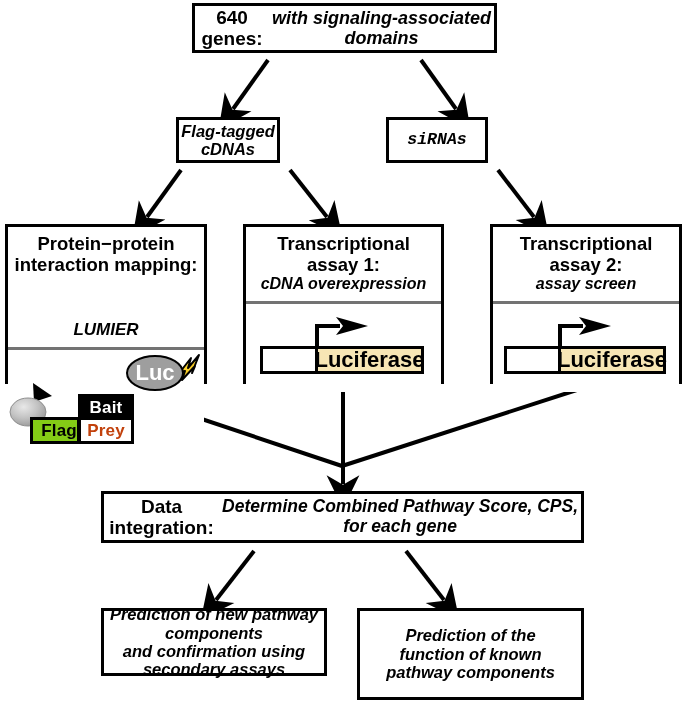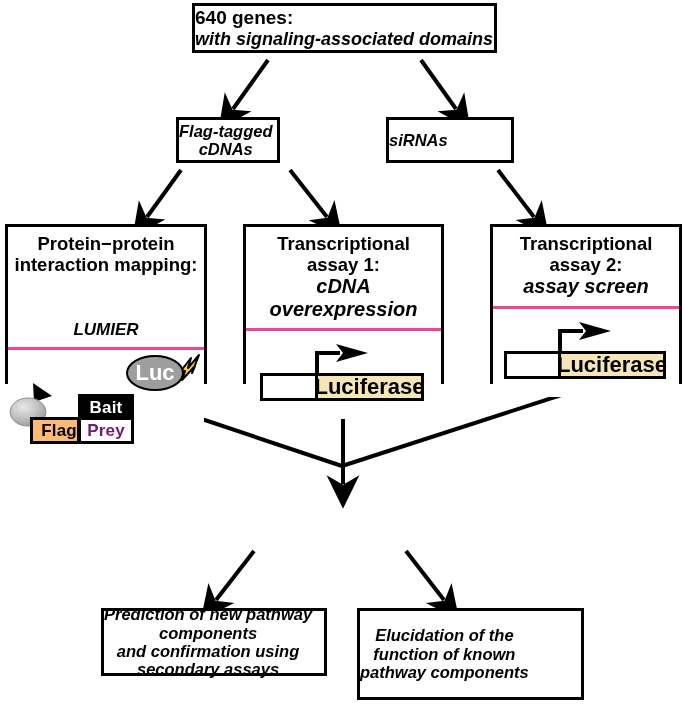--- a/index.html
+++ b/index.html
@@ -29,22 +29,22 @@
   svg.arrows { z-index: 1; }
 
   
   .node {
     position: absolute;
     box-sizing: border-box;
     background: #ffffff;
     border: 3px solid #000000;
     z-index: 2;
     display: flex;
-    flex-direction: column;
-    align-items: flex-start;
+    flex-direction: row;
+    align-items: center;
     justify-content: center;
     text-align: center;
     line-height: 1.12;
   }
   .title-bold {
     font-weight: bold;
     font-style: normal;
     white-space: pre-line;
   }
   .title-italic {
@@ -57,48 +57,48 @@
     padding: 0;
   }
   .node .head {
     box-sizing: border-box;
     width: 100%;
     padding: 7px 4px 8px 4px;
     display: flex;
     flex-direction: column;
     align-items: center;
     justify-content: center;
-    border-bottom: 3px solid #ec4899;
+    border-bottom: 3px solid #737373;
   }
   .node .panel {
     position: relative;
     width: 100%;
     height: 88px;
     box-sizing: border-box;
     background: #ffffff;
   }
 
   
   #node-genes      { left: 192px; top: 3px;   width: 305px; height: 50px;  }
   #node-cdnas      { left: 176px; top: 117px; width: 104px; height: 46px;  }
-  #node-sirnas     { left: 386px; top: 117px; width: 128px; height: 46px;  }
+  #node-sirnas     { left: 386px; top: 117px; width: 102px; height: 46px; font-family: Liberation Mono, monospace;  }
   #node-lumier     { left: 5px;   top: 224px; width: 202px; height: 160px; }
   #node-assay1     { left: 243px; top: 224px; width: 201px; height: 160px; }
   #node-assay2     { left: 490px; top: 224px; width: 192px; height: 160px; }
   #node-integration{ left: 101px; top: 491px; width: 483px; height: 52px;  }
   #node-prediction { left: 101px; top: 608px; width: 226px; height: 68px;  }
   #node-elucidation{ left: 357px; top: 608px; width: 227px; height: 92px;  }
 
   #node-genes .title-bold   { font-size: 19px; }
   #node-genes .title-italic { font-size: 18px; }
   #node-cdnas .title-italic, #node-sirnas .title-italic { font-size: 16.5px; }
   #node-lumier .title-bold   { font-size: 18.5px; }
   #node-lumier .title-italic { font-size: 17px; margin-top: 45px; }
   #node-assay1 .title-bold, #node-assay2 .title-bold { font-size: 18.5px; }
-  #node-assay1 .title-italic, #node-assay2 .title-italic { font-size: 20px; }
+  #node-assay1 .title-italic, #node-assay2 .title-italic { font-size: 16px; }
   #node-integration .title-bold   { font-size: 19px; }
   #node-integration .title-italic { font-size: 17.5px; }
   #node-prediction .title-italic, #node-elucidation .title-italic { font-size: 16.5px; }
 
   
   .lum-box {
     position: absolute;
     box-sizing: border-box;
     border: 3px solid #000000;
     font-weight: bold;
@@ -107,25 +107,25 @@
     justify-content: center;
     letter-spacing: .2px;
     margin-top: 36px;
   }
   #lum-bait {
     left: 70px; top: 8px; width: 56px; height: 26px;
     background: #000000; color: #ffffff; font-size: 17px;
   }
   #lum-prey {
     left: 70px; top: 31px; width: 56px; height: 27px;
-    background: #ffffff; color: #701a75; font-size: 17px;
+    background: #ffffff; color: #c2410c; font-size: 17px;
   }
   #lum-flag {
     left: 22px; top: 31px; width: 50px; height: 27px;
-    background: #fdba74; color: #000000; font-size: 17px; padding-left: 8px;
+    background: #84cc16; color: #000000; font-size: 17px; padding-left: 8px;
   }
   #lum-luc {
     position: absolute;
     left: 118px; top: 5px; width: 54px; height: 32px;
     border-radius: 50%;
     background: #9e9e9e;
     border: 2.5px solid #000000;
     color: #ffffff;
     font-weight: bold;
     font-size: 22px;
@@ -259,27 +259,31 @@
     <div class="panel">
       <svg class="layer" style="width:188px;height:88px;" viewBox="0 0 188 88">
         <path d="M67,57 L67,22 L90,22" fill="none" stroke="#000000" stroke-width="4"></path>
         <path d="M86,13 L118,22 L86,31 L93,22 Z" fill="#000000"></path>
       </svg>
       <div class="rep-prom" style="left:11px; top:42px; width:57px; height:28px;"></div>
       <div class="rep-luc" style="left:65px; top:42px; width:108px; height:28px;">Luciferase</div>
     </div>
   </div>
 
+  <div class="node" id="node-integration">
+    <div class="title-bold">Data integration:</div>
+    <div class="title-italic">Determine Combined Pathway Score, CPS, for each gene</div>
+  </div>
 
   <div class="node" id="node-prediction">
     <div class="title-italic">Prediction of new pathway
 components
 and confirmation using
 secondary assays</div>
   </div>
 
   <div class="node" id="node-elucidation">
-    <div class="title-italic">Elucidation of the
+    <div class="title-italic">Prediction of the
 function of known
 pathway components</div>
   </div>
 
 </div>
 
 </body></html>

